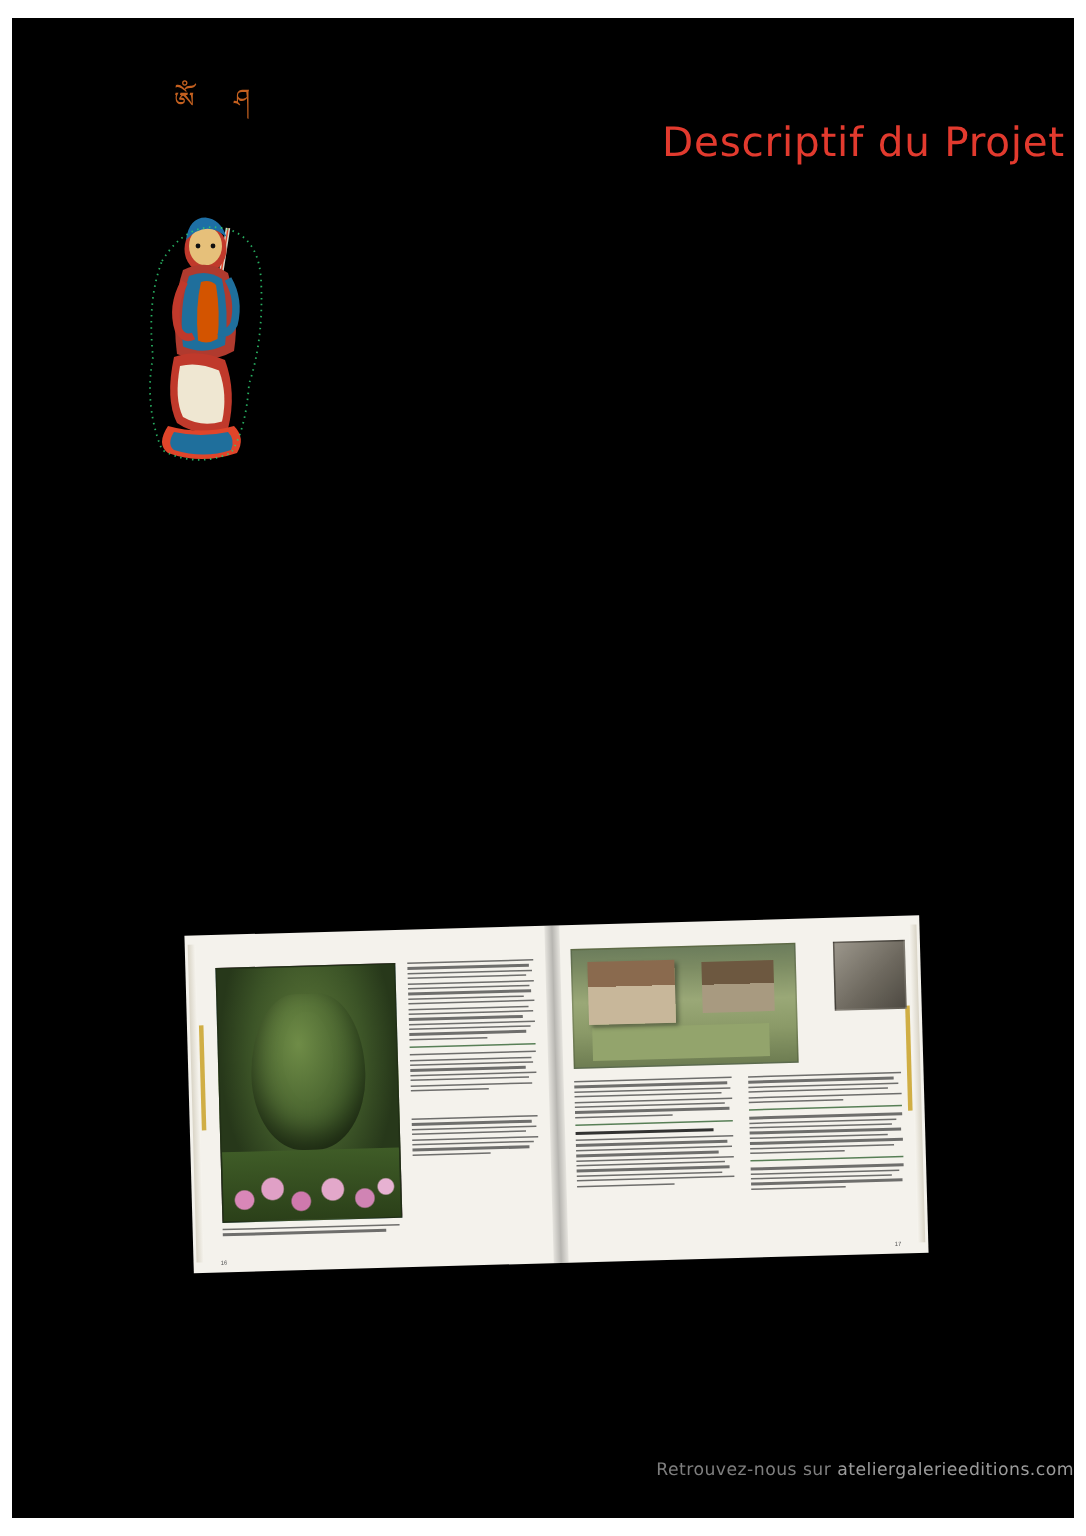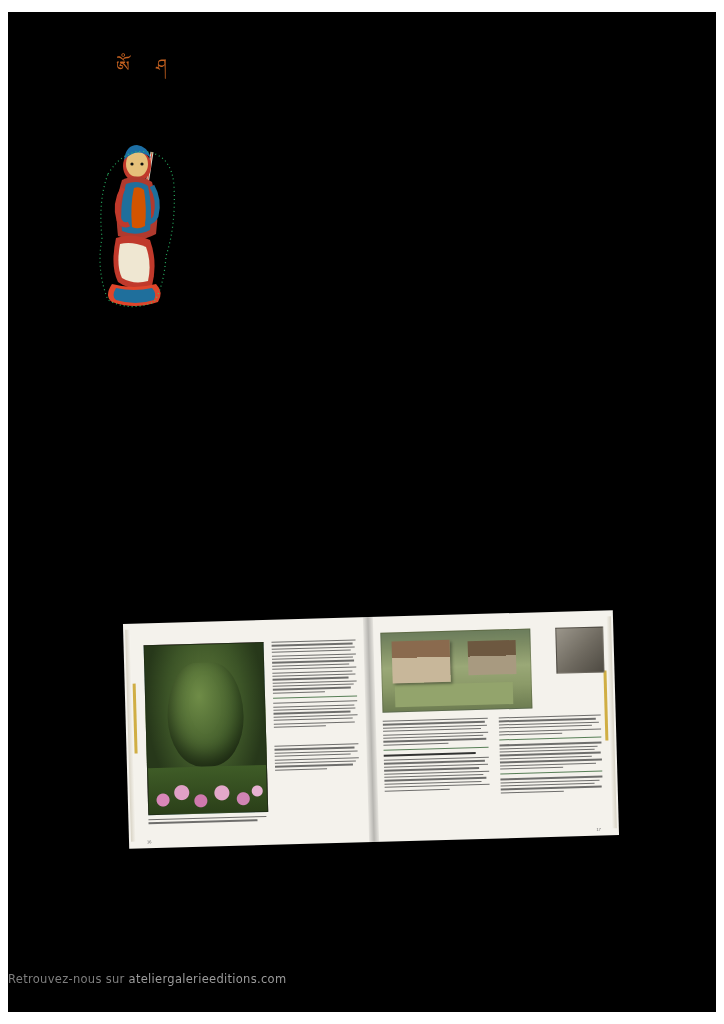--- a/index.html
+++ b/index.html
@@ -211,39 +211,40 @@
   }
   .side-tab.l { left: 8px; }
   .side-tab.r { right: 8px; }
 
   
   .footer {
     position: absolute;
     left: 0;
     right: 0;
     bottom: 26px;
-    text-align: left;
+    text-align: right;
     font-size: 11.5px;
     color: #7e7e7e;
     font-family: "DejaVu Sans", sans-serif;
     letter-spacing: 0.3px;
   }
   .footer .site { color: #9b9b9b; }
 </style>
 </head>
 <body>
 
 <div class="page">
   <div class="page-inner">
 
     <div class="glyph-row">
       <span class="glyph g1">ༀ</span>
       <span class="glyph g2">ཤ</span>
     </div>
 
+    <div class="doc-title">Descriptif du Projet</div>
 
     <div class="figure">
       <svg width="104" height="190" viewBox="0 0 104 190" xmlns="http://www.w3.org/2000/svg">
 
         <path d="M70 18 L58 96 L50 150" stroke="#d9d6c8" stroke-width="3" fill="none"></path>
         <path d="M70 18 L58 96 L50 150" stroke="#e0452a" stroke-width="1" fill="none"></path>
 
         <ellipse cx="55" cy="32" rx="14" ry="16" fill="#c0392b"></ellipse>
         <ellipse cx="55" cy="30" rx="11" ry="13" fill="#e6c07a"></ellipse>
         <path d="M42 26 q13 -14 27 -2 q-4 -12 -14 -13 q-11 0 -13 15z" fill="#1d6fa5"></path>

